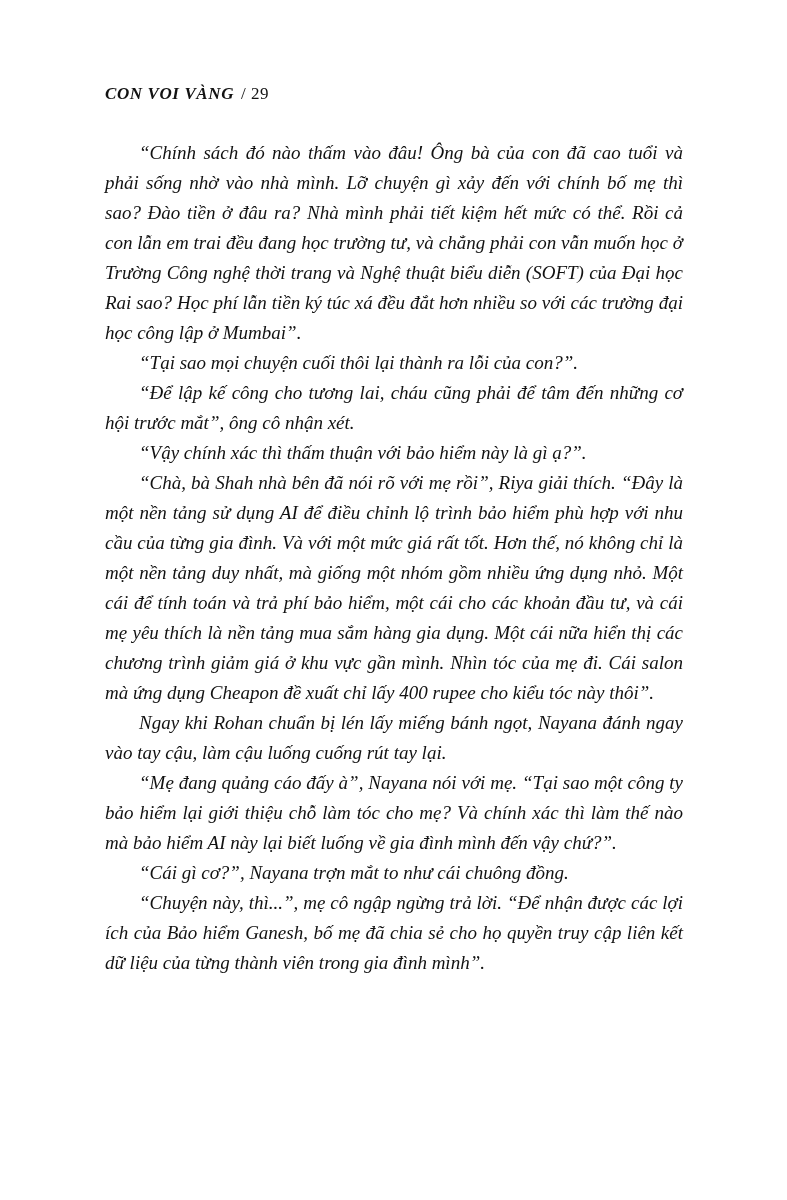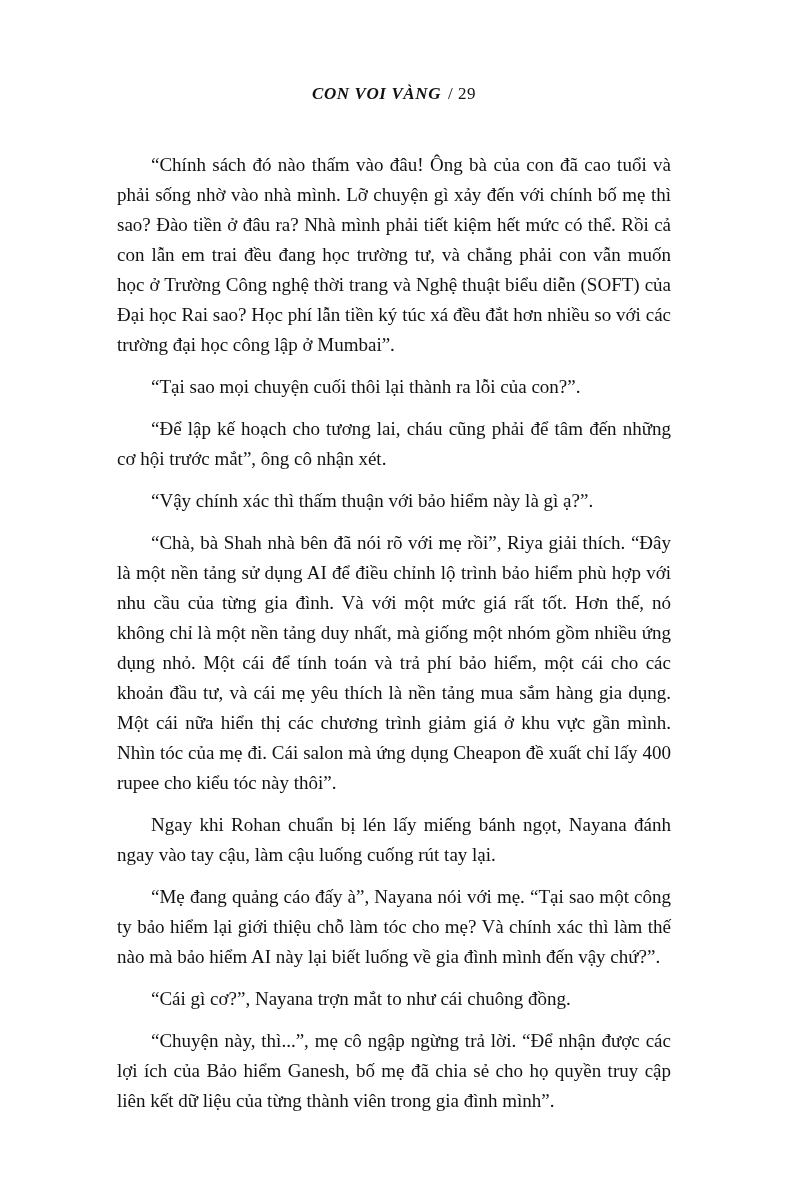--- a/index.html
+++ b/index.html
@@ -15,21 +15,21 @@
     font-family: "Liberation Serif", "DejaVu Serif", serif;
     color: #121212;
     overflow: hidden;
     box-sizing: border-box;
   }
   .running-header {
     position: absolute;
     top: 84px;
     left: 105px;
     width: 578px;
-    text-align: center;
+    text-align: left;
     font-size: 17px;
     white-space: nowrap;
   }
   .running-header .book-title {
     font-style: italic;
     font-weight: bold;
     letter-spacing: 0.6px;
   }
   .running-header .page-number {
     font-weight: normal;
@@ -40,38 +40,39 @@
     position: absolute;
     top: 138px;
     left: 105px;
     width: 578px;
     font-size: 19px;
     line-height: 30px;
     text-align: justify;
     text-justify: inter-word;
   }
   .page-body p {
-    margin: 12px;
+    margin: 0;
     padding: 0;
     text-indent: 34px;
+    font-style: italic;
   }
 </style>
 </head>
 <body>
 
 <div class="page">
 
   <div class="running-header">
     <span class="book-title">CON VOI VÀNG</span><span class="page-number">/ 29</span>
   </div>
 
   <div class="page-body">
     <p>“Chính sách đó nào thấm vào đâu! Ông bà của con đã cao tuổi và phải sống nhờ vào nhà mình. Lỡ chuyện gì xảy đến với chính bố mẹ thì sao? Đào tiền ở đâu ra? Nhà mình phải tiết kiệm hết mức có thể. Rồi cả con lẫn em trai đều đang học trường tư, và chẳng phải con vẫn muốn học ở Trường Công nghệ thời trang và Nghệ thuật biểu diễn (SOFT) của Đại học Rai sao? Học phí lẫn tiền ký túc xá đều đắt hơn nhiều so với các trường đại học công lập ở Mumbai”.</p>
     <p>“Tại sao mọi chuyện cuối thôi lại thành ra lỗi của con?”.</p>
-    <p>“Để lập kế hoạch cho tương lai, cháu cũng phải để tâm đến những cơ hội trước mắt”, ông cô nhận xét.</p>
+    <p>“Để lập kế công cho tương lai, cháu cũng phải để tâm đến những cơ hội trước mắt”, ông cô nhận xét.</p>
     <p>“Vậy chính xác thì thấm thuận với bảo hiểm này là gì ạ?”.</p>
     <p>“Chà, bà Shah nhà bên đã nói rõ với mẹ rồi”, Riya giải thích. “Đây là một nền tảng sử dụng AI để điều chỉnh lộ trình bảo hiểm phù hợp với nhu cầu của từng gia đình. Và với một mức giá rất tốt. Hơn thế, nó không chỉ là một nền tảng duy nhất, mà giống một nhóm gồm nhiều ứng dụng nhỏ. Một cái để tính toán và trả phí bảo hiểm, một cái cho các khoản đầu tư, và cái mẹ yêu thích là nền tảng mua sắm hàng gia dụng. Một cái nữa hiển thị các chương trình giảm giá ở khu vực gần mình. Nhìn tóc của mẹ đi. Cái salon mà ứng dụng Cheapon đề xuất chỉ lấy 400 rupee cho kiểu tóc này thôi”.</p>
     <p>Ngay khi Rohan chuẩn bị lén lấy miếng bánh ngọt, Nayana đánh ngay vào tay cậu, làm cậu luống cuống rút tay lại.</p>
     <p>“Mẹ đang quảng cáo đấy à”, Nayana nói với mẹ. “Tại sao một công ty bảo hiểm lại giới thiệu chỗ làm tóc cho mẹ? Và chính xác thì làm thế nào mà bảo hiểm AI này lại biết luống về gia đình mình đến vậy chứ?”.</p>
     <p>“Cái gì cơ?”, Nayana trợn mắt to như cái chuông đồng.</p>
     <p>“Chuyện này, thì...”, mẹ cô ngập ngừng trả lời. “Để nhận được các lợi ích của Bảo hiểm Ganesh, bố mẹ đã chia sẻ cho họ quyền truy cập liên kết dữ liệu của từng thành viên trong gia đình mình”.</p>
   </div>
 
 </div>
 

